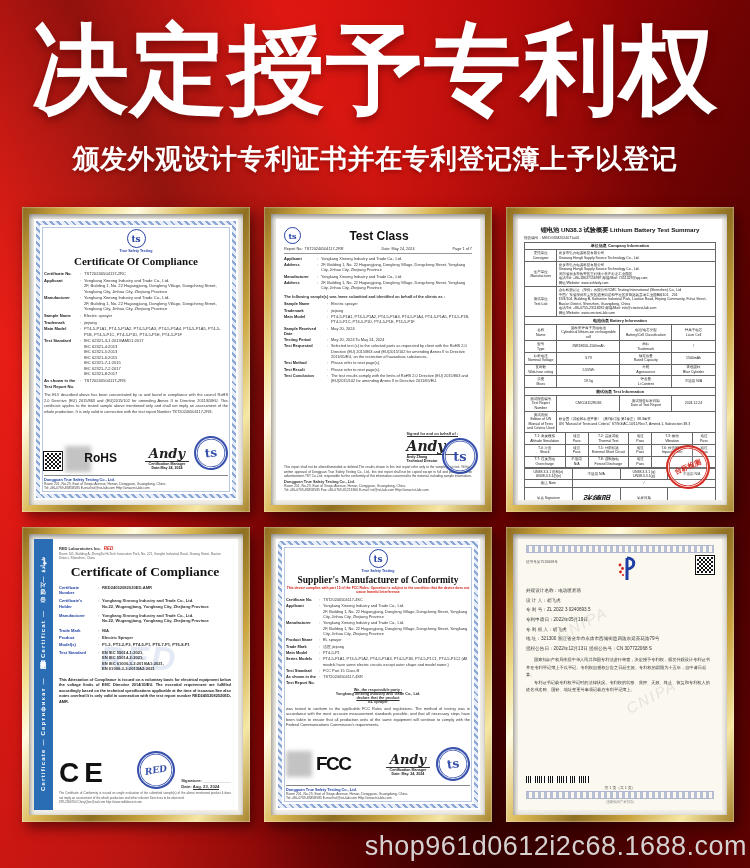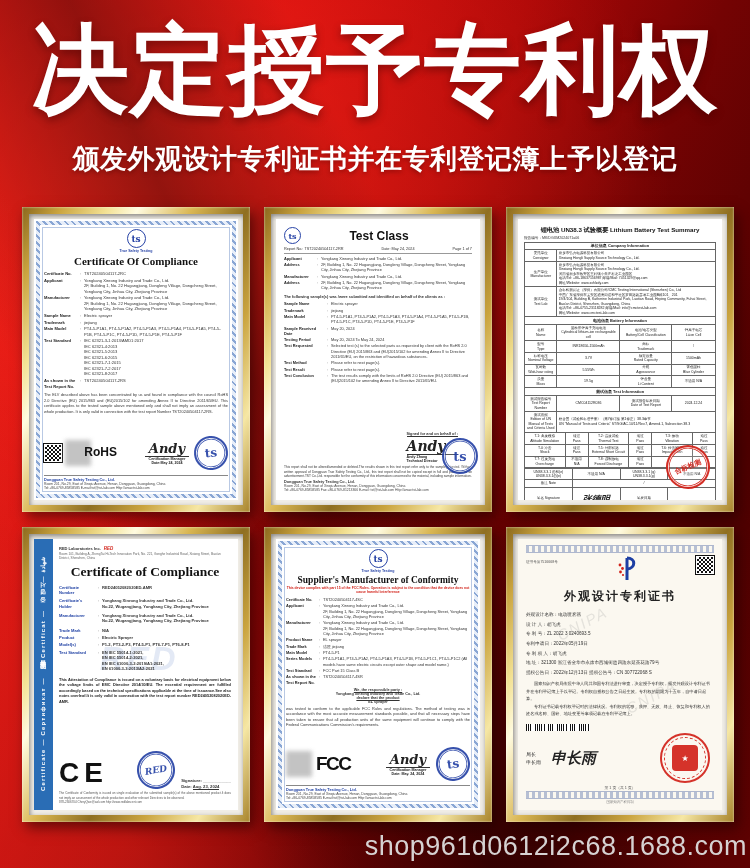--- a/index.html
+++ b/index.html
@@ -141,21 +141,21 @@
 IEC 62321-8:2017</span>
             </div>
        <div class="frow">
               <span class="flab" style="width:33px">As shown in the Test Report No.</span>
               <span class="fsep">:</span>
               <span class="fval pre">TST20240504117-2RS</span>
             </div>
      </div>
      <div class="tinyp" style="margin-top:2px">The ELV described above has been concentrated by us and found in compliance with the council RoHS 2.0 Directive (EU) 2015/863 and (EU)2015/102 for amending Annex II to Directive 2011/65/EU. This certificate applies to the tested sample above mentioned only and shall not imply an assessment of the whole production. It is only valid in connection with the test report Number TST20240504117-2RS.</div>
      <div style="flex:1"></div>
-     <div style="display:flex;align-items:center;gap:3px;margin-bottom:3px">
+     <div style="display:flex;align-items:flex-end;gap:3px;margin-bottom:3px">
        <div class="qr" style="width:16px;height:16px"></div>
        <div style="position:relative;width:52px;height:22px">
          <div class="blurpatch" style="position:absolute;left:0;top:-2px;width:26px;height:26px"></div>
          <div style="position:absolute;right:0;top:3px;font-weight:900;font-size:12px;color:#111">RoHS</div>
        </div>
        <div style="flex:1"></div>
        <div style="text-align:center;margin-right:2px">
          <div class="sig" style="font-size:13px;border-bottom:.6px solid #333;padding:0 4px">Andy</div>
          <div class="sigmeta">Certification Manager</div>
          <div class="sigmeta">Date:May 24, 2024</div>
@@ -625,46 +625,33 @@
            <path d="M13 2 L13 24" stroke="#1d3fa3" stroke-width="3"></path>
            <path d="M13 2 C22 2 22 12 13 13" fill="none" stroke="#1d3fa3" stroke-width="3"></path>
            <circle cx="6" cy="9" r="1.4" fill="#d2231a"></circle>
                 <circle cx="8.5" cy="12.5" r="1.4" fill="#d2231a"></circle>
                 <circle cx="6.5" cy="16" r="1.4" fill="#d2231a"></circle>
                 <circle cx="9" cy="19" r="1.1" fill="#d2231a"></circle>
          </svg>
        </div>
        <div class="qr" style="width:16px;height:16px"></div>
      </div>
-     <div class="ctitle" style="font-size:12px;letter-spacing:2px;margin:2px 0 5px;color:#222">外观设计专利证书</div>
      <div style="font-size:4.6px;line-height:2.1;color:#333">
        <div>外观设计名称：电动喷雾器</div>
        <div>设  计  人：胡飞虎</div>
        <div>专  利  号：ZL 2022 3 0240693.5</div>
        <div>专利申请日：2022年05月19日</div>
        <div>专 利 权 人：胡飞虎</div>
        <div>地        址：321300 浙江省金华市永康市西城街道四路东延茶花路79号</div>
        <div>授权公告日：2022年12月13日    授权公告号：CN 307722068 S</div>
      </div>
      <div style="font-size:4.2px;line-height:1.7;color:#333;text-indent:8px;margin-top:3px">国家知识产权局依照中华人民共和国专利法进行审查，决定授予专利权，颁发外观设计专利证书并在专利登记簿上予以登记。专利权自授权公告之日起生效。专利权的期限为十五年，自申请日起算。</div>
      <div style="font-size:4.2px;line-height:1.7;color:#333;text-indent:8px;margin-top:1px">专利证书记载专利权登记时的法律状况。专利权的转移、质押、无效、终止、恢复和专利权人的姓名或名称、国籍、地址变更等事项记载在专利登记簿上。</div>
      <div style="flex:1"></div>
      <div class="barcode" style="width:64px;height:7px"></div>
-     <div style="display:flex;align-items:center;margin-top:2px">
-       <div style="font-size:5px;color:#333">
-         <div>局长</div>
-         <div style="margin-top:2px">申长雨</div>
-       </div>
-       <div class="sig" style="font-size:15px;font-style:italic;margin-left:10px;color:#222">申长雨</div>
-       <div style="flex:1"></div>
-       <div class="gov-stamp" style="margin-right:4px">
-         <div class="ring"></div>
-         <div class="core">★</div>
-       </div>
-     </div>
      <div style="text-align:center;font-size:3.8px;color:#555;margin:2px 0 1px">第 1 页（共 1 页）</div>
      <div class="orna"></div>
      <div style="text-align:center;font-size:3.4px;color:#777;margin-top:1px">国家知识产权局制</div>
    </div>
   </div>
  </div>
 </div>
 
 <div class="watermark">shop961d0612i2c68.1688.com</div>
 

